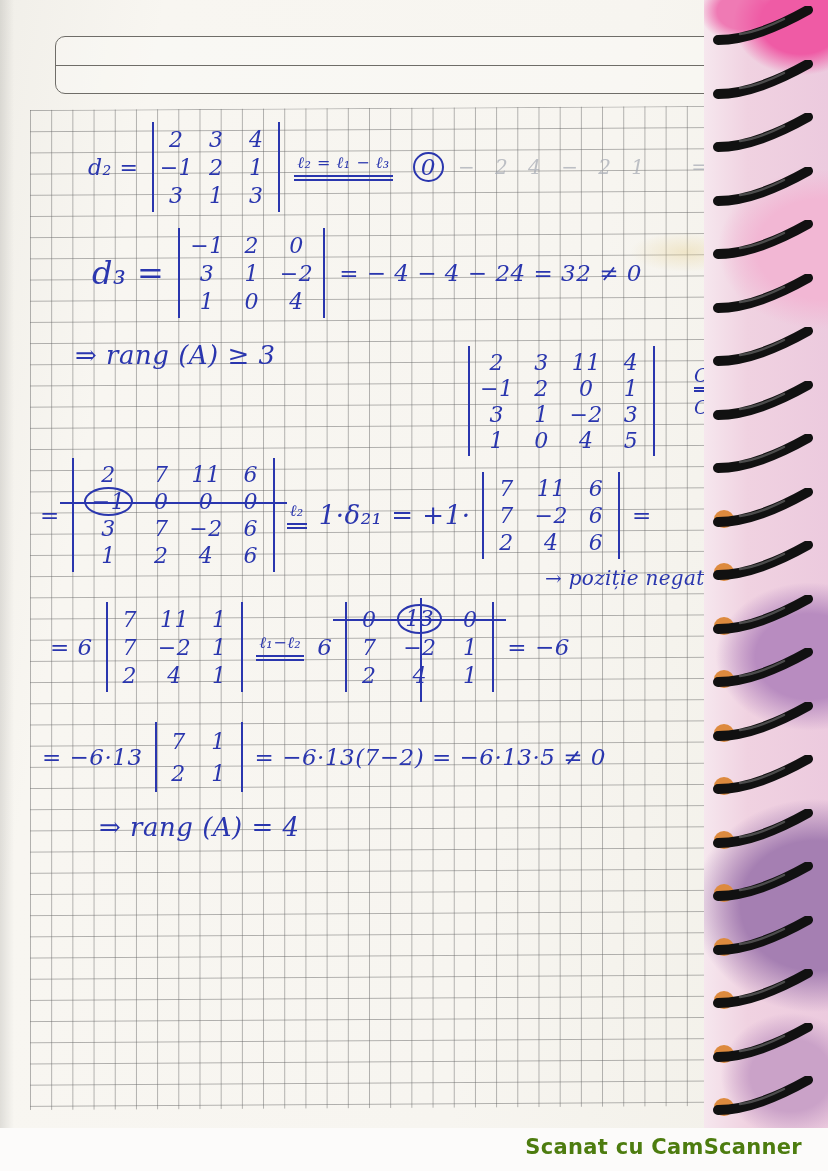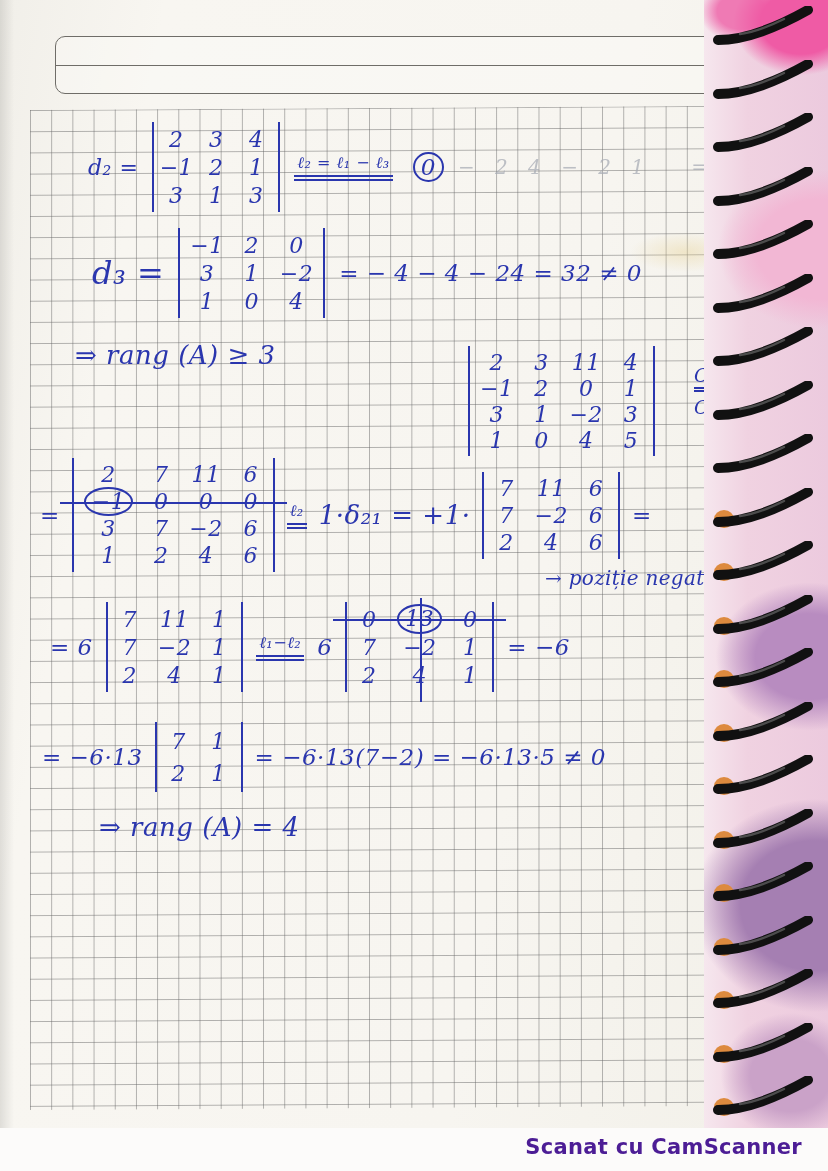--- a/index.html
+++ b/index.html
@@ -62,21 +62,21 @@
     font-size:22px;}
   .circled{display:inline-block;border:2.4px solid var(--ink);border-radius:50%;padding:0 6px;line-height:1.15;}
   .strike-h{position:absolute;left:-14px;width:calc(100% + 28px);height:2px;background:var(--ink);}
   .strike-v{position:absolute;top:-4px;height:calc(100% + 14px);width:2px;background:var(--ink);}
   .ulab{border-bottom:6px double var(--ink);padding:0 3px 3px;font-size:16px;}
   .erased{color:#a9adb6;opacity:.75;letter-spacing:7px;font-size:20px;white-space:pre;}
   .note{font-size:20px;letter-spacing:.3px;}
   .colops{display:flex;flex-direction:column;gap:6px;font-size:19px;line-height:1;}
   .colops .c1{border-bottom:5px double var(--ink);padding-bottom:2px;}
   .footer{
-    position:absolute;right:26px;bottom:12px;color:#4c1d95;
+    position:absolute;right:26px;bottom:12px;color:#4d7c0f;
     font-family:"DejaVu Sans", sans-serif;font-weight:bold;font-size:21px;letter-spacing:.3px;
   }
 </style>
 </head>
 <body>
 
 <div class="paper">
   <div class="grid"></div>
   <div class="left-shade"></div>
   <div class="header-box">

